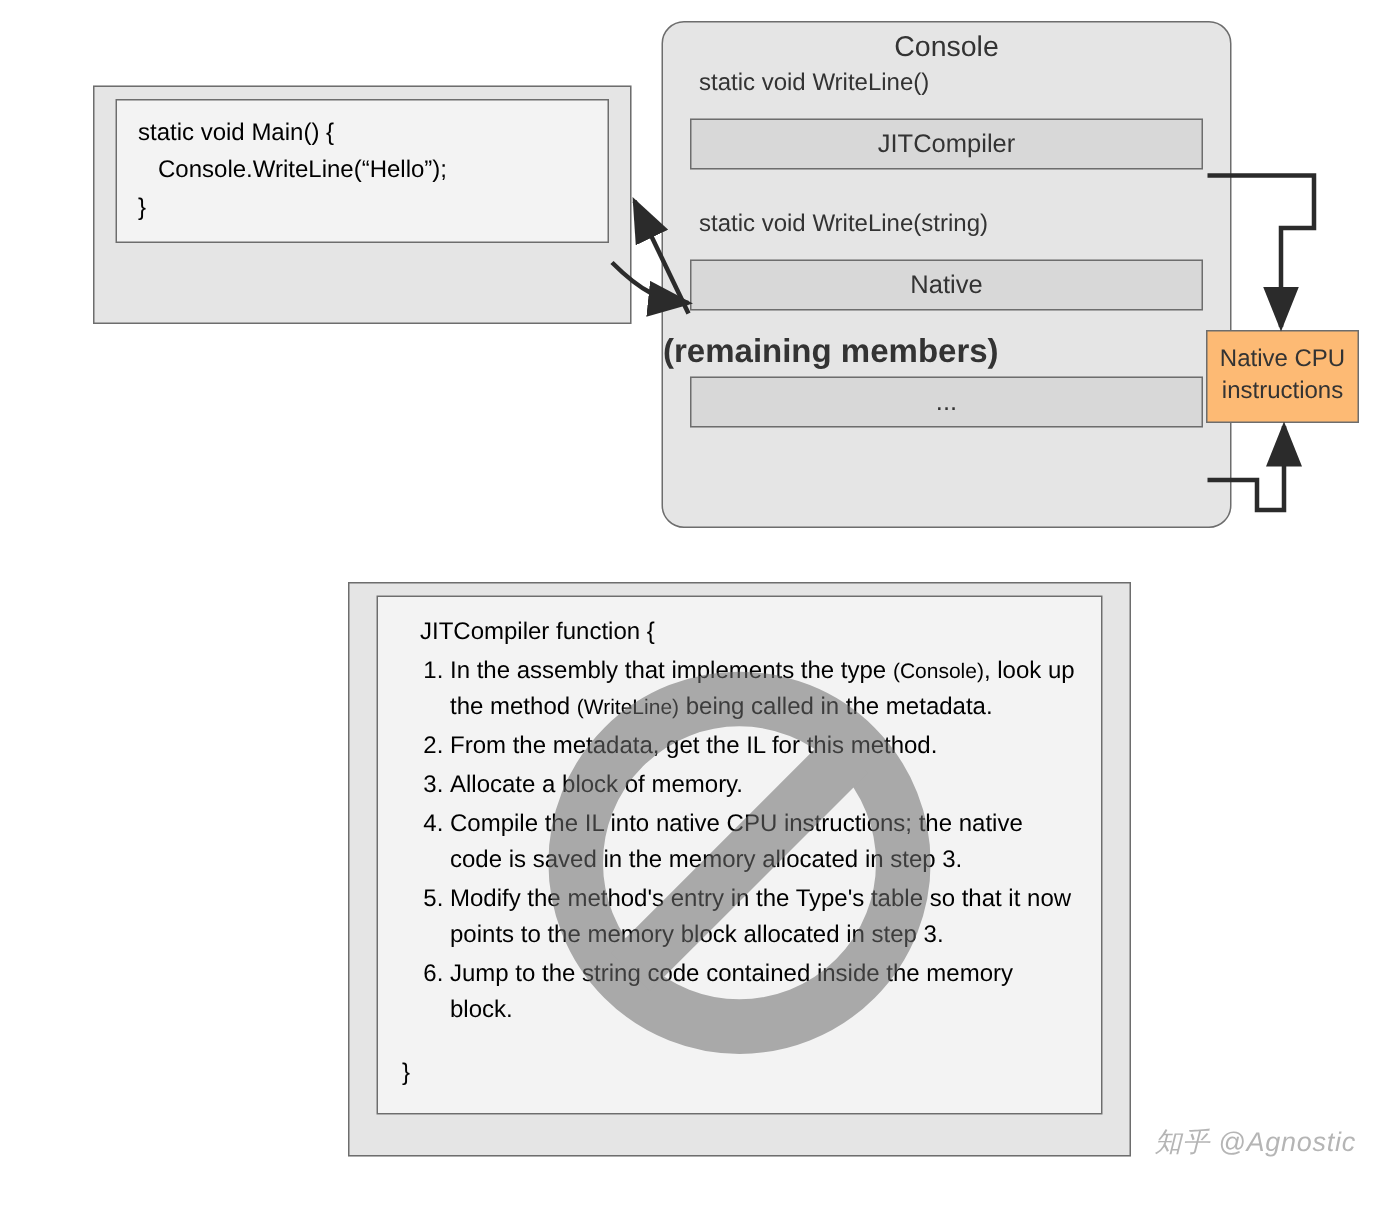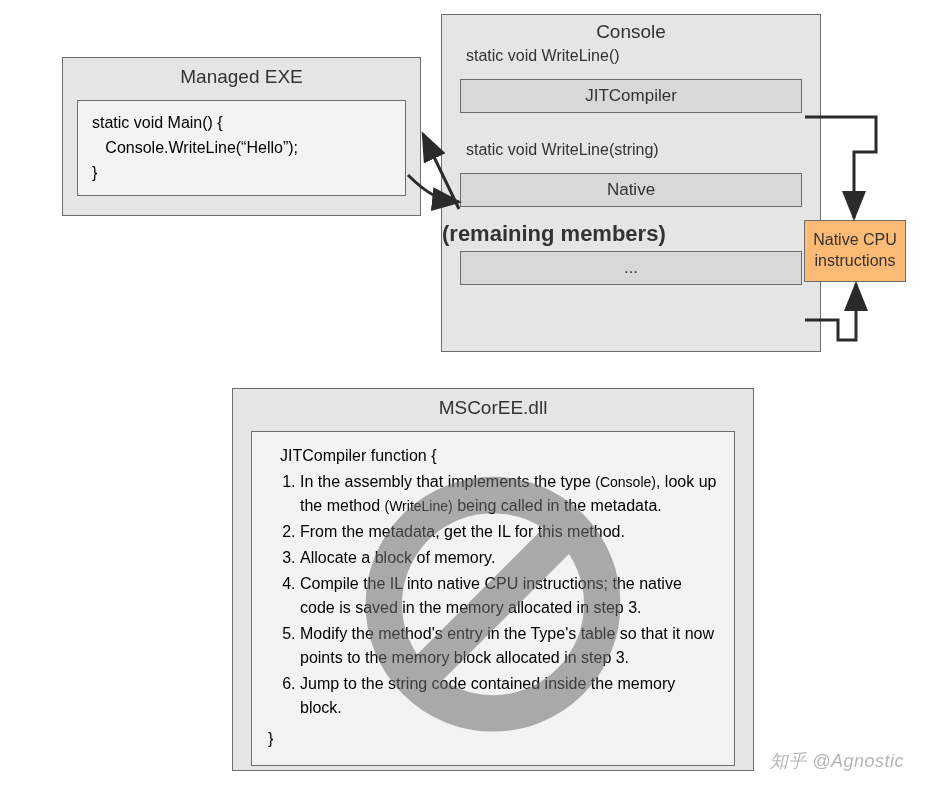--- a/index.html
+++ b/index.html
@@ -70,21 +70,21 @@
     padding: 6px 0;
     font-size: 17px;
     color: #333;
   }
 
   
   #managed-exe { left: 62px; top: 57px; width: 359px; height: 159px; }
   #managed-exe .panel-title { padding-top: 8px; }
 
   
-  #console { left: 441px; top: 14px; width: 380px; height: 338px; }
+  #console { left: 441px; top: 14px; width: 380px; height: 338px; border-radius: 15px; }
   #console .sub-label:first-of-type { margin-top: 6px; }
 
   
   #native-cpu {
     position: absolute;
     left: 804px; top: 220px;
     width: 102px; height: 62px;
     background: #fdba74;
     border: 1.5px solid #6d6d6d;
     text-align: center;
@@ -98,21 +98,21 @@
   #mscoree { left: 232px; top: 388px; width: 522px; height: 383px; }
   #mscoree .panel-title { padding-top: 8px; }
   #mscoree .inner-box {
     position: relative;
     margin: 8px 18px 16px 18px;
     padding: 12px 16px 14px 16px;
     font-size: 16px;
     line-height: 1.5;
   }
   .jit-h { margin-left: 12px; }
-  .jit-list { margin: 2px 0 7px 0; padding-left: 32px; }
+  .jit-list { margin: 2px 0 18px 0; padding-left: 32px; }
   .jit-list li { margin-bottom: 2px; }
   .small-mono { font-family: inherit; font-size: 14px; }
 
   
   .prohibit {
     position: absolute;
     left: 50%; top: 50%;
     transform: translate(-50%, -48%);
     pointer-events: none;
     opacity: 0.55;
@@ -134,21 +134,20 @@
     font-size: 18px;
     color: rgba(120,120,120,0.55);
     font-style: italic;
     letter-spacing: 0.5px;
   }
 </style>
 </head>
 <body>
 
 <div id="managed-exe" class="panel">
-  <div class="panel-title">Managed EXE</div>
   <div class="inner-box">
     <div>static void Main() {</div>
     <div>&nbsp;&nbsp;&nbsp;Console.WriteLine(“Hello”);</div>
     <div>}</div>
   </div>
 </div>
 
 <div id="console" class="panel">
   <div class="panel-title">Console</div>
 
@@ -162,21 +161,20 @@
 
   <div class="remaining">(remaining members)</div>
   <div class="dots-box">...</div>
 </div>
 
 <div id="native-cpu">
   <span>Native CPU instructions</span>
 </div>
 
 <div id="mscoree" class="panel">
-  <div class="panel-title">MSCorEE.dll</div>
   <div class="inner-box">
     <div class="jit-h">JITCompiler function {</div>
     <ol class="jit-list">
       <li>In the assembly that implements the type <span class="small-mono">(Console)</span>, look up the method <span class="small-mono">(WriteLine)</span> being called in the metadata.</li>
       <li>From the metadata, get the IL for this method.</li>
       <li>Allocate a block of memory.</li>
       <li>Compile the IL into native CPU instructions; the native code is saved in the memory allocated in step 3.</li>
       <li>Modify the method's entry in the Type's table so that it now points to the memory block allocated in step 3.</li>
       <li>Jump to the string code contained inside the memory block.</li>
     </ol>

